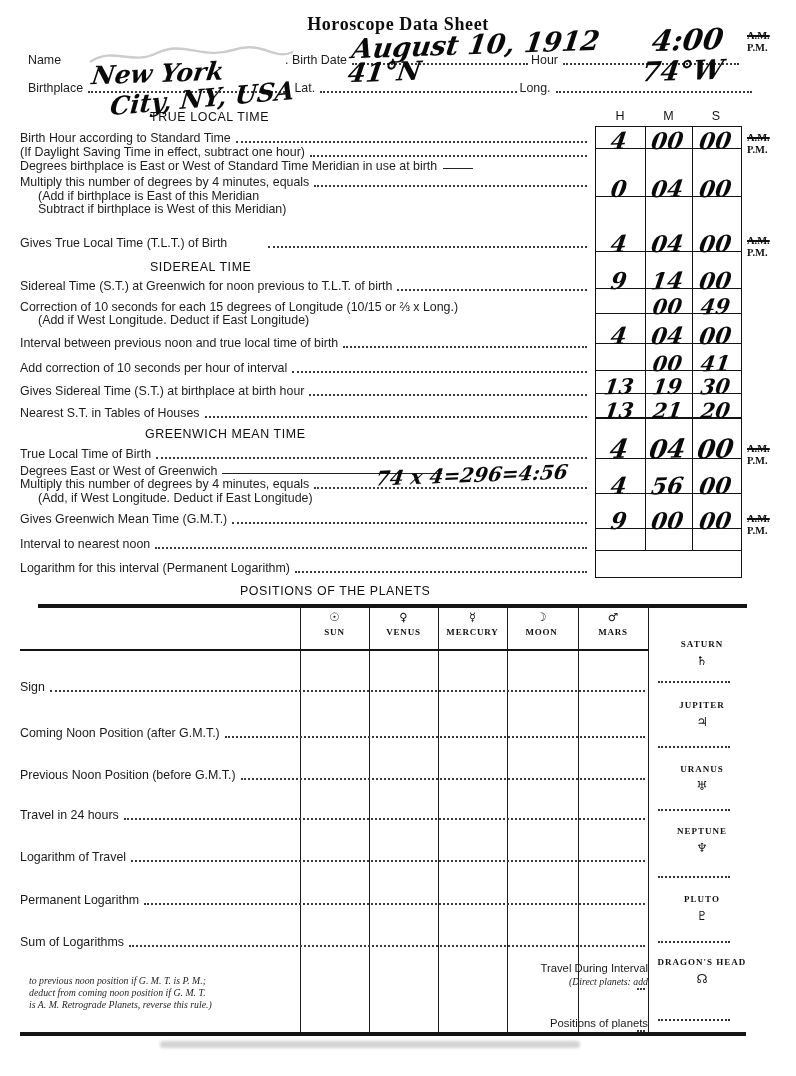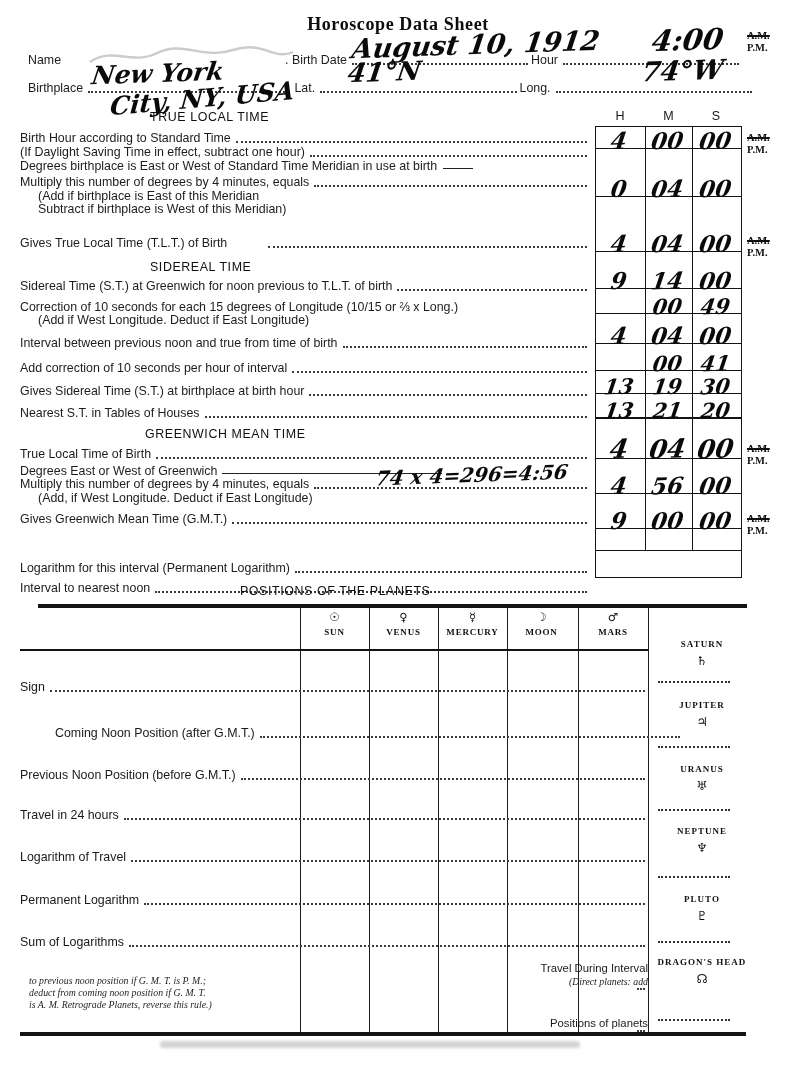--- a/index.html
+++ b/index.html
@@ -161,21 +161,21 @@
     <span class="lbl">Sidereal Time (S.T.) at Greenwich for noon previous to T.L.T. of birth</span>
       <span class="lead"></span>
   </div>
   <div class="fline" style="left:20px; top:300px; width:572px;">
     <span class="lbl">Correction of 10 seconds for each 15 degrees of Longitude (10/15 or ⅔ x Long.)</span>
   </div>
   <div class="fline" style="left:38px; top:313px; width:400px;">
     <span class="lbl">(Add if West Longitude. Deduct if East Longitude)</span>
   </div>
   <div class="fline" style="left:20px; top:336px; width:570px;">
-    <span class="lbl">Interval between previous noon and true from time of birth</span>
+    <span class="lbl">Interval between previous noon and true local time of birth</span>
       <span class="lead"></span>
   </div>
   <div class="fline" style="left:20px; top:361px; width:570px;">
     <span class="lbl">Add correction of 10 seconds per hour of interval</span>
       <span class="lead"></span>
   </div>
   <div class="fline" style="left:20px; top:384px; width:570px;">
     <span class="lbl">Gives Sidereal Time (S.T.) at birthplace at birth hour</span>
       <span class="lead"></span>
   </div>
@@ -197,21 +197,21 @@
     <span class="lbl">Multiply this number of degrees by 4 minutes,  equals</span>
       <span class="lead"></span>
   </div>
   <div class="fline" style="left:38px; top:491px; width:400px;">
     <span class="lbl">(Add, if West Longitude. Deduct if East Longitude)</span>
   </div>
   <div class="fline" style="left:20px; top:512px; width:570px;">
     <span class="lbl">Gives Greenwich Mean Time (G.M.T.)</span>
       <span class="lead"></span>
   </div>
-  <div class="fline" style="left:20px; top:537px; width:570px;margin-top:44px;">
+  <div class="fline" style="left:20px; top:537px; width:570px;">
     <span class="lbl">Interval to nearest noon</span>
       <span class="lead"></span>
   </div>
   <div class="fline" style="left:20px; top:561px; width:570px;">
     <span class="lbl">Logarithm for this interval (Permanent Logarithm)</span>
       <span class="lead"></span>
   </div>
   <div class="abs hand" style="left:376px; top:465px; font-size:20px;">74 x 4=296=4:56</div>
 
   <div class="tgrid">
@@ -436,21 +436,21 @@
   <div class="oentry" style="top:956px; width:90px; left:657px;">
     <div class="oname">DRAGON'S HEAD</div>
     <div class="osym">☊</div>
   </div>
   <div class="osep" style="top:1019px;"></div>
 
   <div class="prow" style="top:681px;">
     <span class="lbl">Sign</span>
       <span class="lead"></span>
   </div>
-  <div class="prow" style="top:727px;margin-left:35px;">
+  <div class="prow" style="top:727px;">
     <span class="lbl">Coming Noon Position (after G.M.T.)</span>
       <span class="lead"></span>
   </div>
   <div class="prow" style="top:769px;">
     <span class="lbl">Previous Noon Position (before G.M.T.)</span>
       <span class="lead"></span>
   </div>
   <div class="prow" style="top:809px;">
     <span class="lbl">Travel in 24 hours</span>
       <span class="lead"></span>

